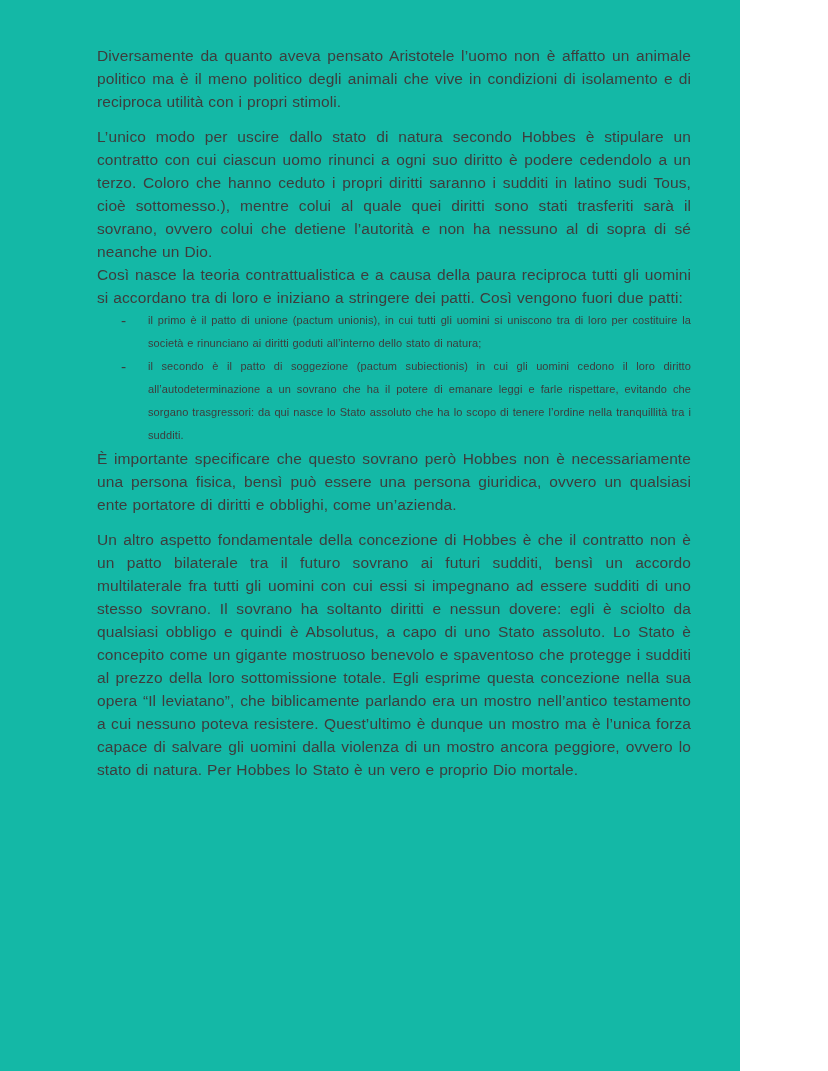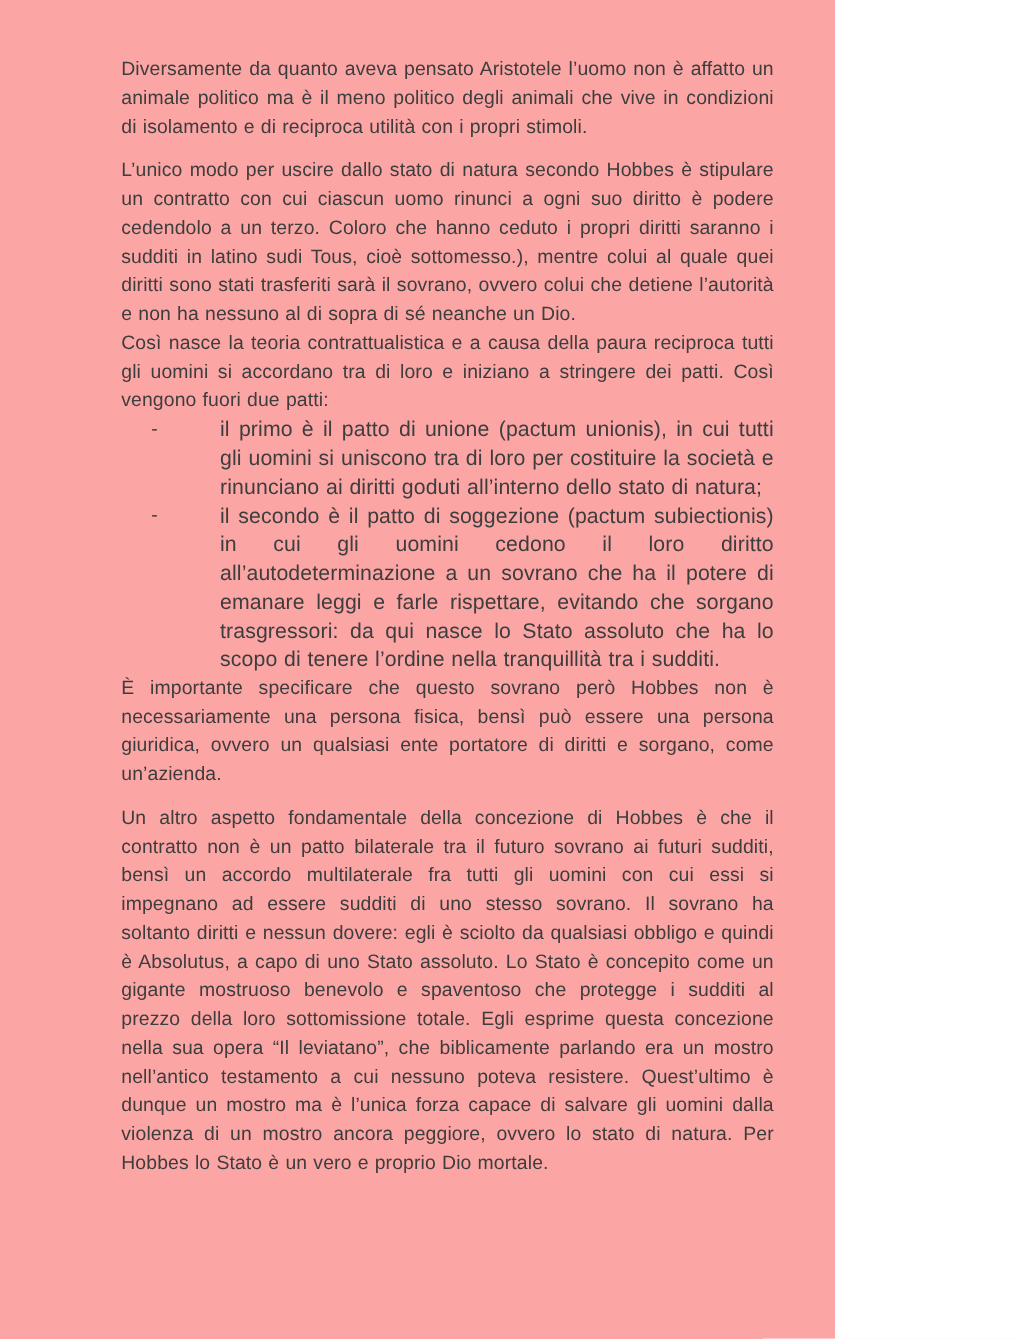--- a/index.html
+++ b/index.html
@@ -9,24 +9,24 @@
     }
     body {
       width: 828px;
       height: 1071px;
       overflow: hidden;
       font-family: "Liberation Sans", "DejaVu Sans", sans-serif;
       color: #3d3d3d;
     }
     .page {
       box-sizing: border-box;
-      width: 668px;
+      width: 740px;
       height: 1071px;
       padding: 44px 49px 0 97px;
-      background: #fca5a5;
+      background: #14b8a6;
     }
     .para {
       margin: 0;
       font-size: 15.5px;
       line-height: 23px;
       text-align: justify;
       letter-spacing: 0.1px;
       word-spacing: 0.5px;
     }
     .para.spaced {
@@ -44,26 +44,25 @@
     .bullet-marker {
       flex: none;
       box-sizing: border-box;
       width: 51px;
       padding-left: 24px;
       font-size: 15.5px;
       line-height: 23px;
     }
     .bullet-text {
       flex: 1;
-      font-size: 17px;
+      font-size: 11px;
       line-height: 23px;
       text-align: justify;
       letter-spacing: 0.1px;
       word-spacing: 0.5px;
-      margin-left: 28px;
     }
   </style>
 </head>
 <body>
 
 <div class="page">
 
   <p class="para">Diversamente da quanto aveva pensato Aristotele l’uomo non è affatto un animale politico ma è il meno politico degli animali che vive in condizioni di isolamento e di reciproca utilità con i propri stimoli.</p>
 
   <p class="para spaced">L’unico modo per uscire dallo stato di natura secondo Hobbes è stipulare un contratto con cui ciascun uomo rinunci a ogni suo diritto è podere cedendolo a un terzo. Coloro che hanno ceduto i propri diritti saranno i sudditi in latino sudi Tous, cioè sottomesso.), mentre colui al quale quei diritti sono stati trasferiti sarà il sovrano, ovvero colui che detiene l’autorità e non ha nessuno al di sopra di sé neanche un Dio.</p>
@@ -77,17 +76,17 @@
       <span class="bullet-text">il primo è il patto di unione (pactum unionis), in cui tutti gli uomini si uniscono tra di loro per costituire la società e rinunciano ai diritti goduti all’interno dello stato di natura;</span>
     </div>
 
     <div class="bullet-item">
       <span class="bullet-marker">-</span>
       <span class="bullet-text">il secondo è il patto di soggezione (pactum subiectionis) in cui gli uomini cedono il loro diritto all’autodeterminazione a un sovrano che ha il potere di emanare leggi e farle rispettare, evitando che sorgano trasgressori: da qui nasce lo Stato assoluto che ha lo scopo di tenere l’ordine nella tranquillità tra i sudditi.</span>
     </div>
 
   </div>
 
-  <p class="para">È importante specificare che questo sovrano però Hobbes non è necessariamente una persona fisica, bensì può essere una persona giuridica, ovvero un qualsiasi ente portatore di diritti e sorgano, come un’azienda.</p>
+  <p class="para">È importante specificare che questo sovrano però Hobbes non è necessariamente una persona fisica, bensì può essere una persona giuridica, ovvero un qualsiasi ente portatore di diritti e obblighi, come un’azienda.</p>
 
   <p class="para spaced">Un altro aspetto fondamentale della concezione di Hobbes è che il contratto non è un patto bilaterale tra il futuro sovrano ai futuri sudditi, bensì un accordo multilaterale fra tutti gli uomini con cui essi si impegnano ad essere sudditi di uno stesso sovrano. Il sovrano ha soltanto diritti e nessun dovere: egli è sciolto da qualsiasi obbligo e quindi è Absolutus, a capo di uno Stato assoluto. Lo Stato è concepito come un gigante mostruoso benevolo e spaventoso che protegge i sudditi al prezzo della loro sottomissione totale. Egli esprime questa concezione nella sua opera “Il leviatano”, che biblicamente parlando era un mostro nell’antico testamento a cui nessuno poteva resistere. Quest’ultimo è dunque un mostro ma è l’unica forza capace di salvare gli uomini dalla violenza di un mostro ancora peggiore, ovvero lo stato di natura. Per Hobbes lo Stato è un vero e proprio Dio mortale.</p>
 
 </div>
 
 </body></html>

